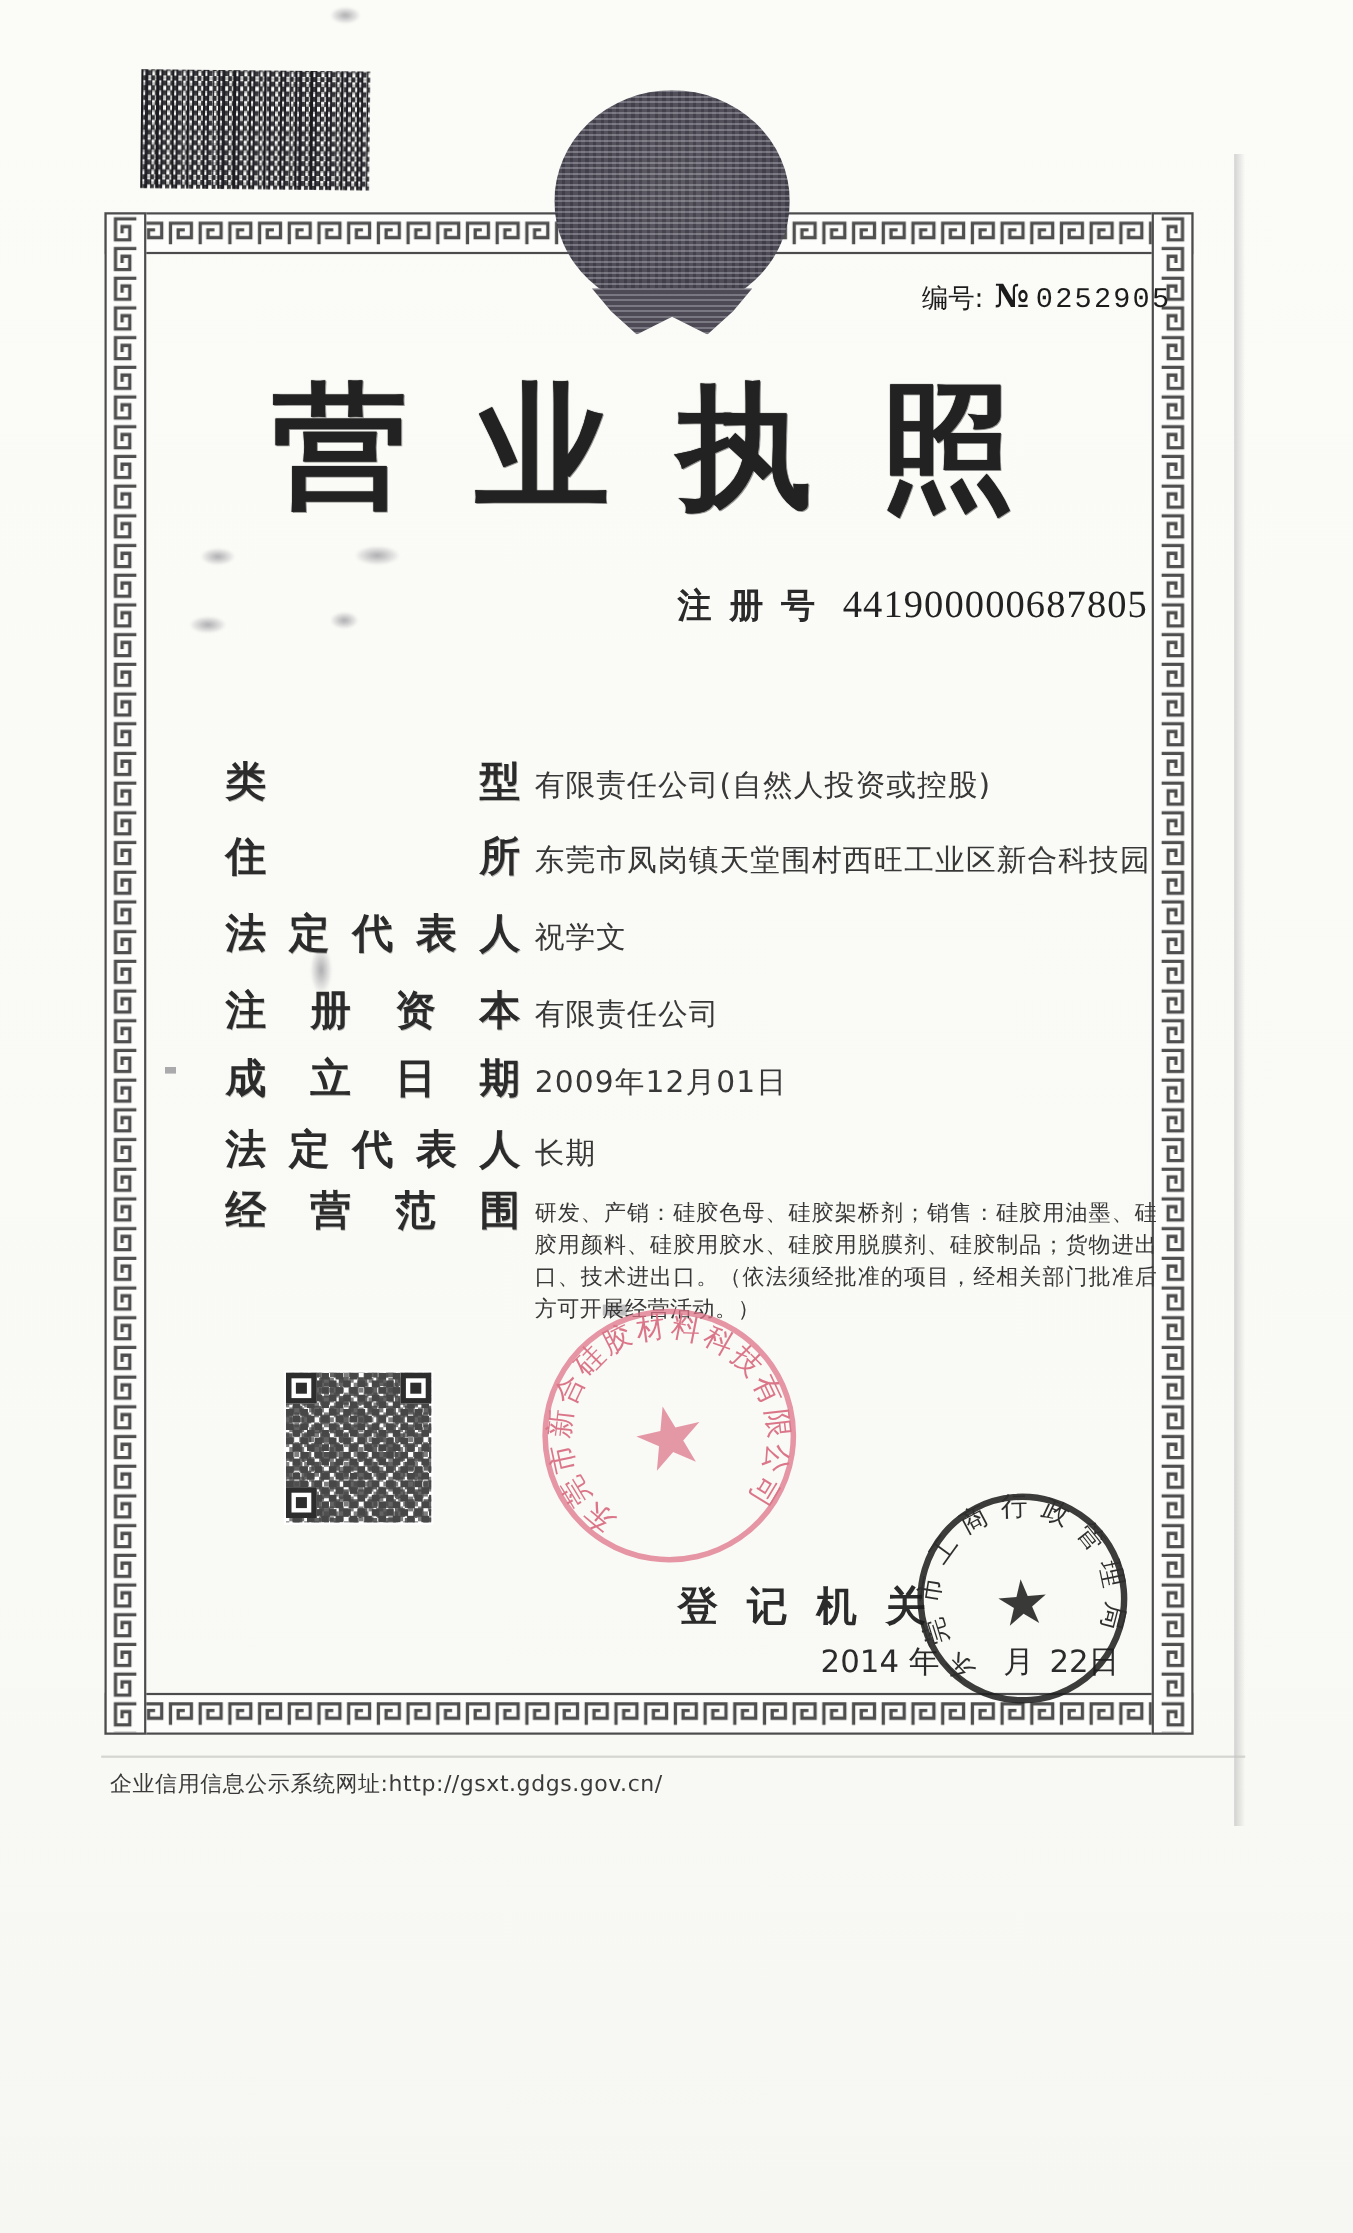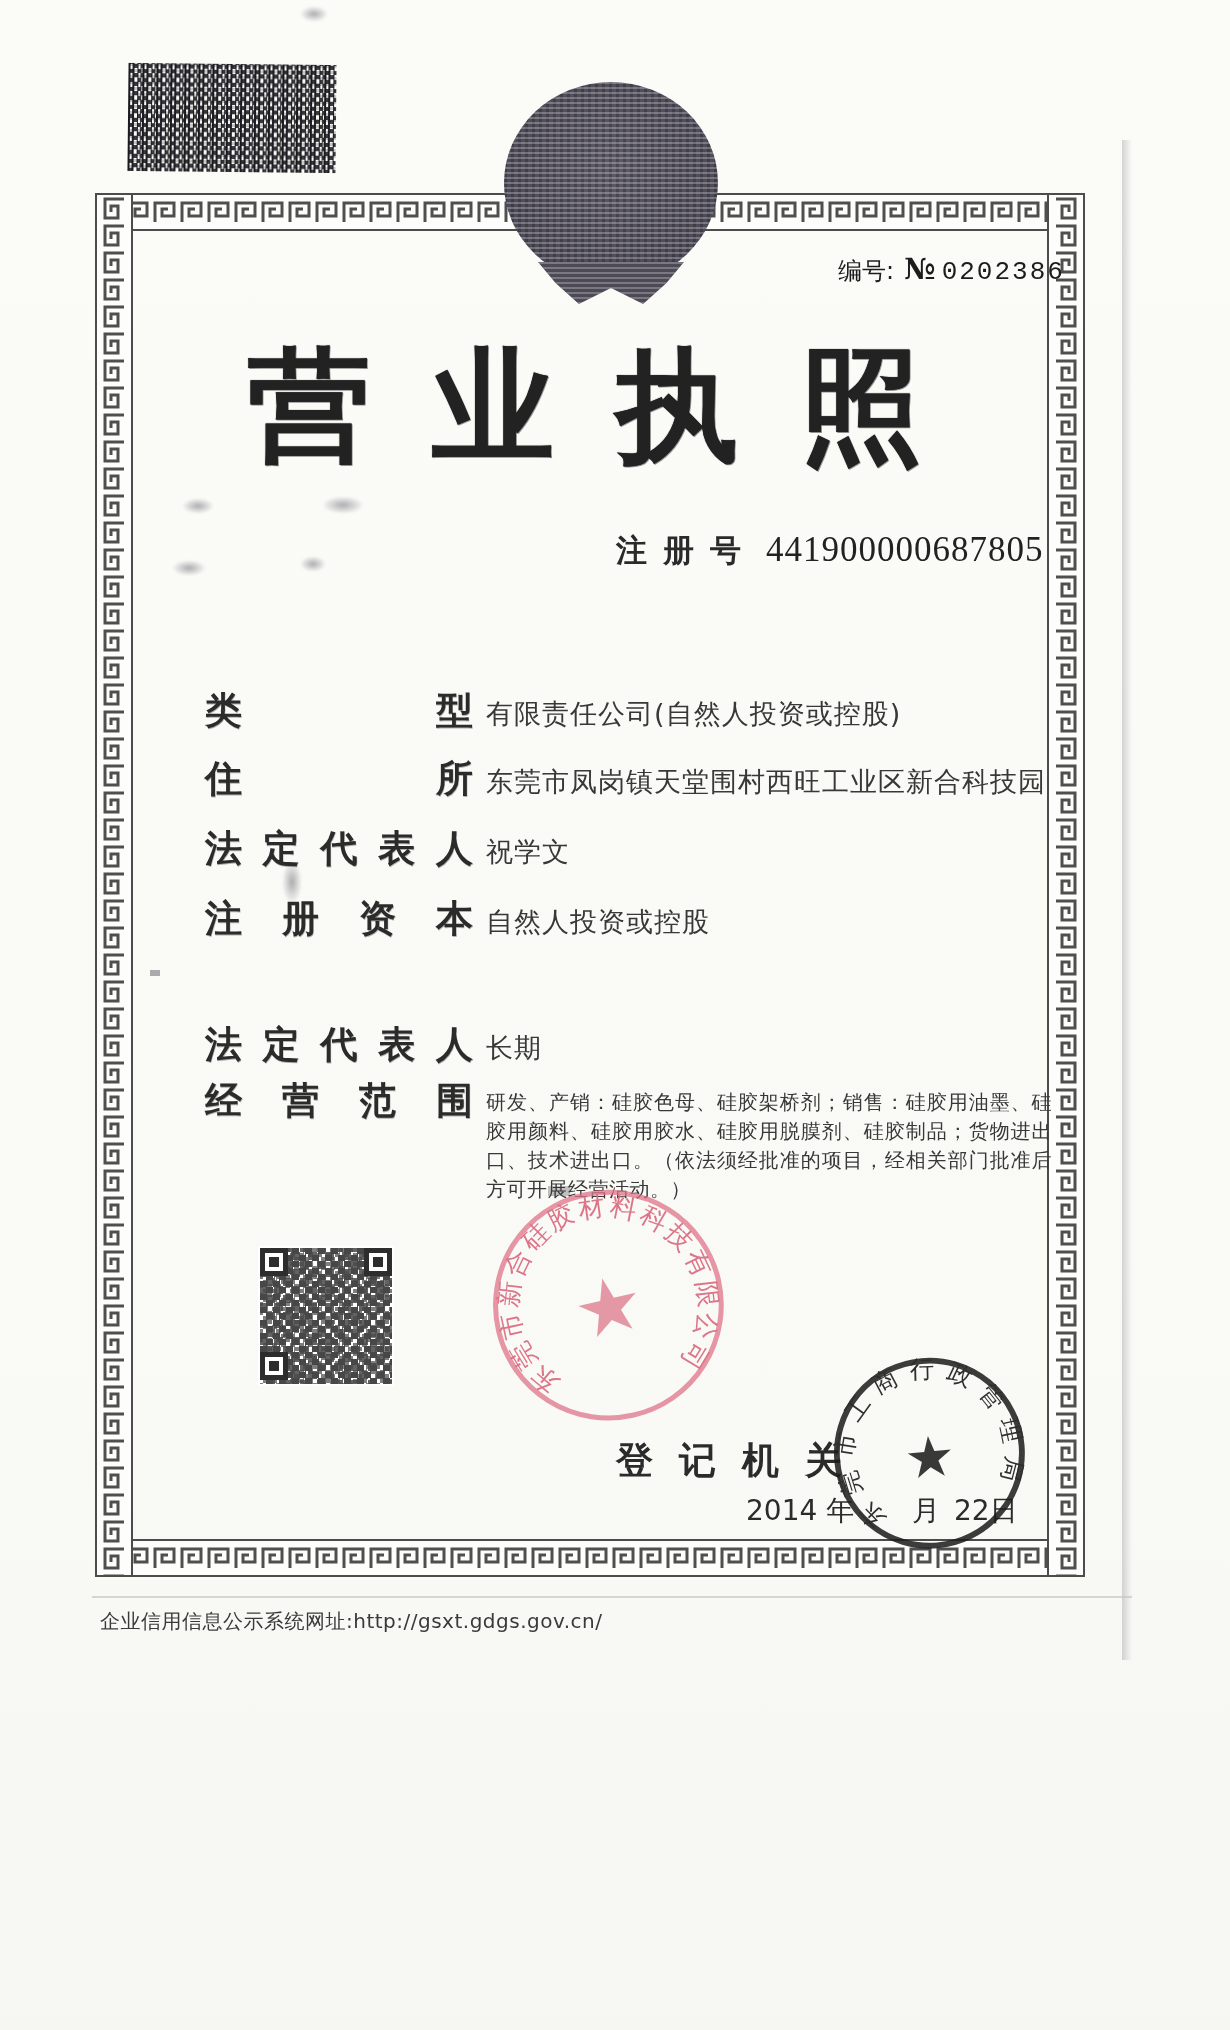--- a/index.html
+++ b/index.html
@@ -151,21 +151,21 @@
         <defs>
           <pattern id="m-right" patternUnits="userSpaceOnUse" width="34" height="27">
       <path d="M7 4 H26 V23 H13 V11 H20 V17" fill="none" stroke="#4f4f4f" stroke-width="3"></path>
     </pattern>
         </defs>
         <rect width="100%" height="100%" fill="url(#m-right)"></rect>
       </svg>
   </div>
 
   <div class="serial">
-    <span>编号:</span><span class="no-mark">№</span><span class="digits">0202386</span>
+    <span>编号:</span><span class="no-mark">№</span><span class="digits">0252905</span>
   </div>
 
   <div class="title">营业执照</div>
 
   <div class="regline">
     <span class="reg-label">注册号</span>
     <span class="reg-num">441900000687805</span>
   </div>
 
   <div class="row" style="top:686px;">
@@ -175,21 +175,25 @@
   <div class="row" style="top:824px;">
     <span class="flabel">法定代表人</span>
     <span class="fvalue">祝学文</span>
   </div>
   <div class="row" style="top:754px;">
     <span class="flabel">住所</span>
     <span class="fvalue">东莞市凤岗镇天堂围村西旺工业区新合科技园</span>
   </div>
   <div class="row" style="top:894px;">
     <span class="flabel">注册资本</span>
-    <span class="fvalue">自然人投资或控股</span>
+    <span class="fvalue">有限责任公司</span>
+  </div>
+  <div class="row" style="top:956px;">
+    <span class="flabel">成立日期</span>
+    <span class="fvalue">2009年12月01日</span>
   </div>
   <div class="row" style="top:1020px;">
     <span class="flabel">法定代表人</span>
     <span class="fvalue">长期</span>
   </div>
   <div class="row" style="top:1076px;">
     <span class="flabel">经营范围</span>
     <span class="fvalue scope">研发、产销：硅胶色母、硅胶架桥剂；销售：硅胶用油墨、硅胶用颜料、硅胶用胶水、硅胶用脱膜剂、硅胶制品；货物进出口、技术进出口。（依法须经批准的项目，经相关部门批准后方可开展经营活动。）</span>
   </div>
 

